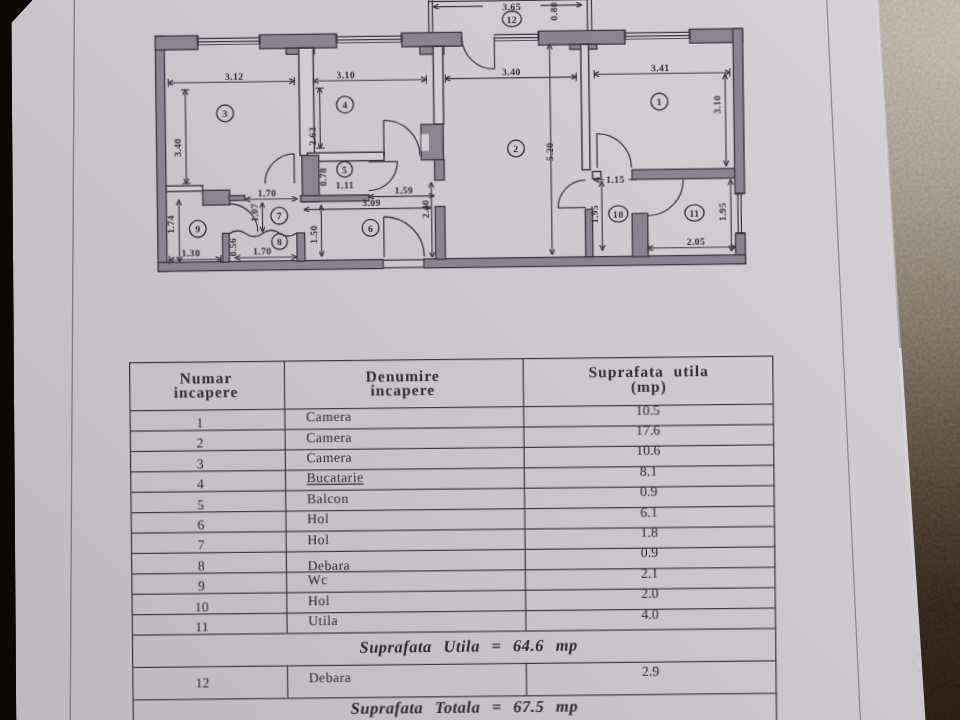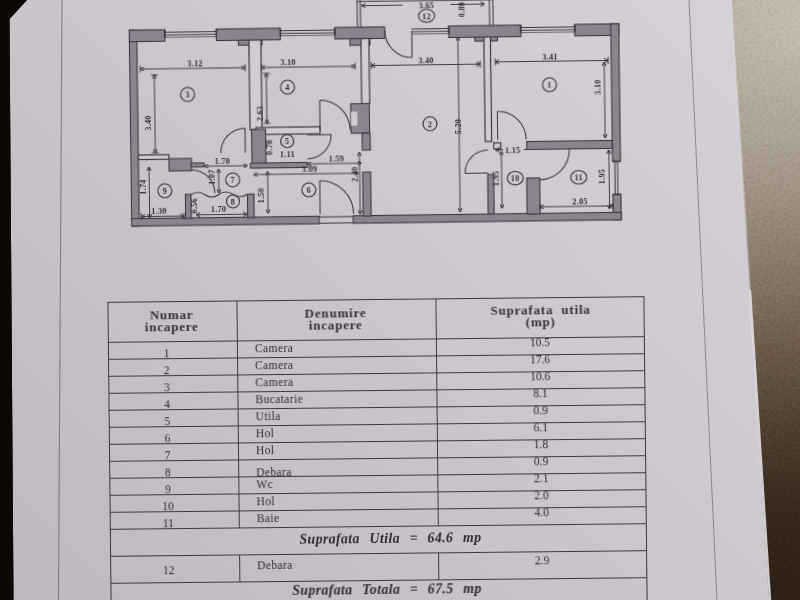--- a/index.html
+++ b/index.html
@@ -492,25 +492,25 @@
 
 <div class="num" style="top:63px;">2</div>
       <div class="nm" style="top:59px;">Camera</div>
       <div class="vv" style="top:56px;">17.6</div>
 
 <div class="num" style="top:80px;">3</div>
       <div class="nm" style="top:76px;">Camera</div>
       <div class="vv" style="top:73px;">10.6</div>
 
 <div class="num" style="top:97px;">4</div>
-      <div class="nm" style="top:93px;">Bucatarie</div>
+      <div class="nm" style="top:93px;text-decoration:underline;">Bucatarie</div>
       <div class="vv" style="top:90px;">8.1</div>
 
 <div class="num" style="top:114px;">5</div>
-      <div class="nm" style="top:110px;">Utila</div>
+      <div class="nm" style="top:110px;">Balcon</div>
       <div class="vv" style="top:107px;">0.9</div>
 
 <div class="num" style="top:131px;">6</div>
       <div class="nm" style="top:127px;">Hol</div>
       <div class="vv" style="top:124px;">6.1</div>
 
 <div class="num" style="top:148px;">7</div>
       <div class="nm" style="top:144px;">Hol</div>
       <div class="vv" style="top:141px;">1.8</div>
 
@@ -520,21 +520,21 @@
 
 <div class="num" style="top:182px;">9</div>
       <div class="nm" style="top:178px;">Wc</div>
       <div class="vv" style="top:175px;">2.1</div>
 
 <div class="num" style="top:199px;">10</div>
       <div class="nm" style="top:195px;">Hol</div>
       <div class="vv" style="top:192px;">2.0</div>
 
 <div class="num" style="top:216px;">11</div>
-      <div class="nm" style="top:212px;">Baie</div>
+      <div class="nm" style="top:212px;">Utila</div>
       <div class="vv" style="top:209px;">4.0</div>
 
 <div class="su" style="top:232px;left:12px;">Suprafata&nbsp; Utila&nbsp; =&nbsp; 64.6&nbsp; mp</div>
 
 <div class="num" style="top:263px;">12</div>
       <div class="nm" style="top:259px;">Debara</div>
       <div class="vv" style="top:257px;">2.9</div>
 
 <div class="su" style="top:283px;left:8px;">Suprafata&nbsp; Totala&nbsp; =&nbsp; 67.5&nbsp; mp</div>
 </div>

